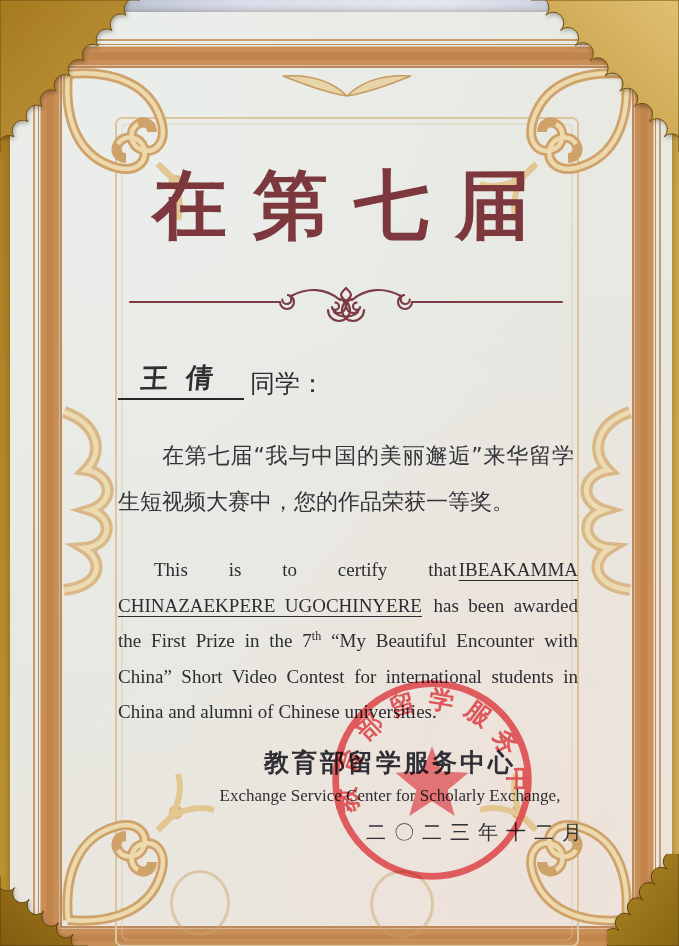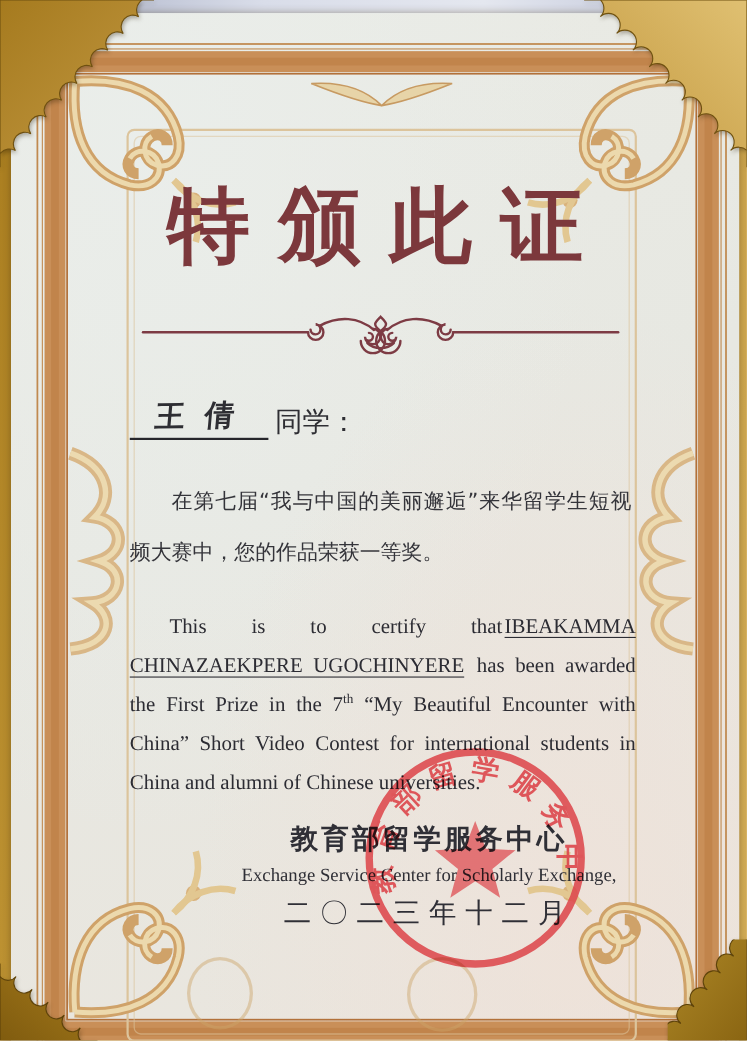--- a/index.html
+++ b/index.html
@@ -31,39 +31,39 @@
     color:#2e2e33;}
   .name-underline{display:inline-block;width:126px;text-align:center;
     border-bottom:2.5px solid #26262b;padding-bottom:2px;}
   .recipient-name{font-size:27px;font-weight:700;letter-spacing:18px;text-indent:10px;
     display:inline-block;transform:skewX(-6deg) rotate(-1deg);
     font-family:"DejaVu Serif","Liberation Serif",serif;}
   .salutation{font-size:25px;margin-left:6px;color:#2e2e33;
     font-family:Liberation Sans, sans-serif;}
 
   .body-cn{position:absolute;top:421px;left:108px;width:456px;color:#34343a;
-    font-size:19px;line-height:46px;text-align:justify;
+    font-size:22px;line-height:46px;text-align:justify;
     font-family:"DejaVu Sans","Liberation Sans",sans-serif;}
   .body-cn p{margin:0;text-indent:2em;}
 
   .body-en{position:absolute;top:540px;left:108px;width:460px;color:#2c2c33;
     font-size:19px;line-height:35.5px;text-align:justify;text-indent:36px;
     font-family:"Liberation Serif","DejaVu Serif",serif;}
   .en-name{text-decoration:underline;text-underline-offset:4px;
     text-decoration-thickness:1.4px;padding:0 2px;}
   .body-en sup{font-size:12px;line-height:0;}
 
   .signature{position:absolute;top:733px;left:180px;width:400px;text-align:center;
     color:#2f2f36;}
   .org-cn{font-size:25px;font-weight:600;letter-spacing:3px;line-height:36px;
     font-family:"DejaVu Sans","Liberation Sans",sans-serif;}
   .org-en{font-size:17px;line-height:30.5px;
     font-family:"Liberation Serif","DejaVu Serif",serif;}
-  .date-cn{font-size:25px;letter-spacing:8px;line-height:40px;
-    font-family:Liberation Mono, monospace;}
+  .date-cn{font-size:20px;letter-spacing:8px;line-height:40px;
+    font-family:Liberation Sans, sans-serif;text-align:right;}
 
   .seal{position:absolute;top:662px;left:316px;width:212px;height:212px;z-index:4;
     mix-blend-mode:multiply;opacity:.88;}
   .seal-text{font-size:26px;letter-spacing:11px;fill:#dc4247;font-weight:600;
     font-family:"DejaVu Sans","Liberation Sans",sans-serif;}
 
   .gold-corner{position:absolute;z-index:5;filter:drop-shadow(1px 2px 2px rgba(40,25,0,.35));}
   .gc-tl{top:0;left:0;} .gc-tr{top:0;right:0;} .gc-bl{bottom:0;left:0;} .gc-br{bottom:0;right:0;}
   
   .wm{position:absolute;z-index:2;border:3px solid rgba(205,164,105,.45);border-radius:50%;}
@@ -108,21 +108,21 @@
     <use href="#cornf" transform="translate(18,912) scale(1,-1)"></use>
     <use href="#cornf" transform="translate(624,912) scale(-1,-1)"></use>
 
     <use href="#msd" transform="translate(38,468)"></use>
     <use href="#msd" transform="translate(604,468) scale(-1,1)"></use>
 
     <path d="M257,44 C287,42 307,50 321,64 C335,50 355,42 385,44 C355,56 335,62 321,64 C307,62 287,56 257,44 Z" fill="#e7d4a8" stroke="#c79a62" stroke-width="1.5"></path>
   </svg>
 
   <div class="content">
-    <div class="cert-title">特颁此证</div>
+    <div class="cert-title">在第七届</div>
 
     <svg class="divider" width="436" height="44" viewBox="0 0 436 44" aria-hidden="true">
       <g stroke="#7d3b44" stroke-width="2.2" fill="none" stroke-linecap="round">
         <path d="M2,20 H152"></path>
         <path d="M284,20 H434"></path>
         <path d="M152,20 a7,7 0 1 0 7,-7 a4.5,4.5 0 1 1 -4.7,4.7"></path>
         <path d="M163,14 C180,5 198,6 212,18"></path>
         <path d="M200,28 a11,11 0 1 0 11,-11 a7,7 0 1 1 -7.2,7.2 a3.6,3.6 0 1 0 3.6,-3.6"></path>
         <path d="M218,6 C223,11 226,13 218,19 C210,13 213,11 218,6 Z"></path>
         <path d="M236,28 a11,11 0 1 1 -11,-11 a7,7 0 1 0 7.2,7.2 a3.6,3.6 0 1 1 -3.6,-3.6" transform="translate(0,0)"></path>

